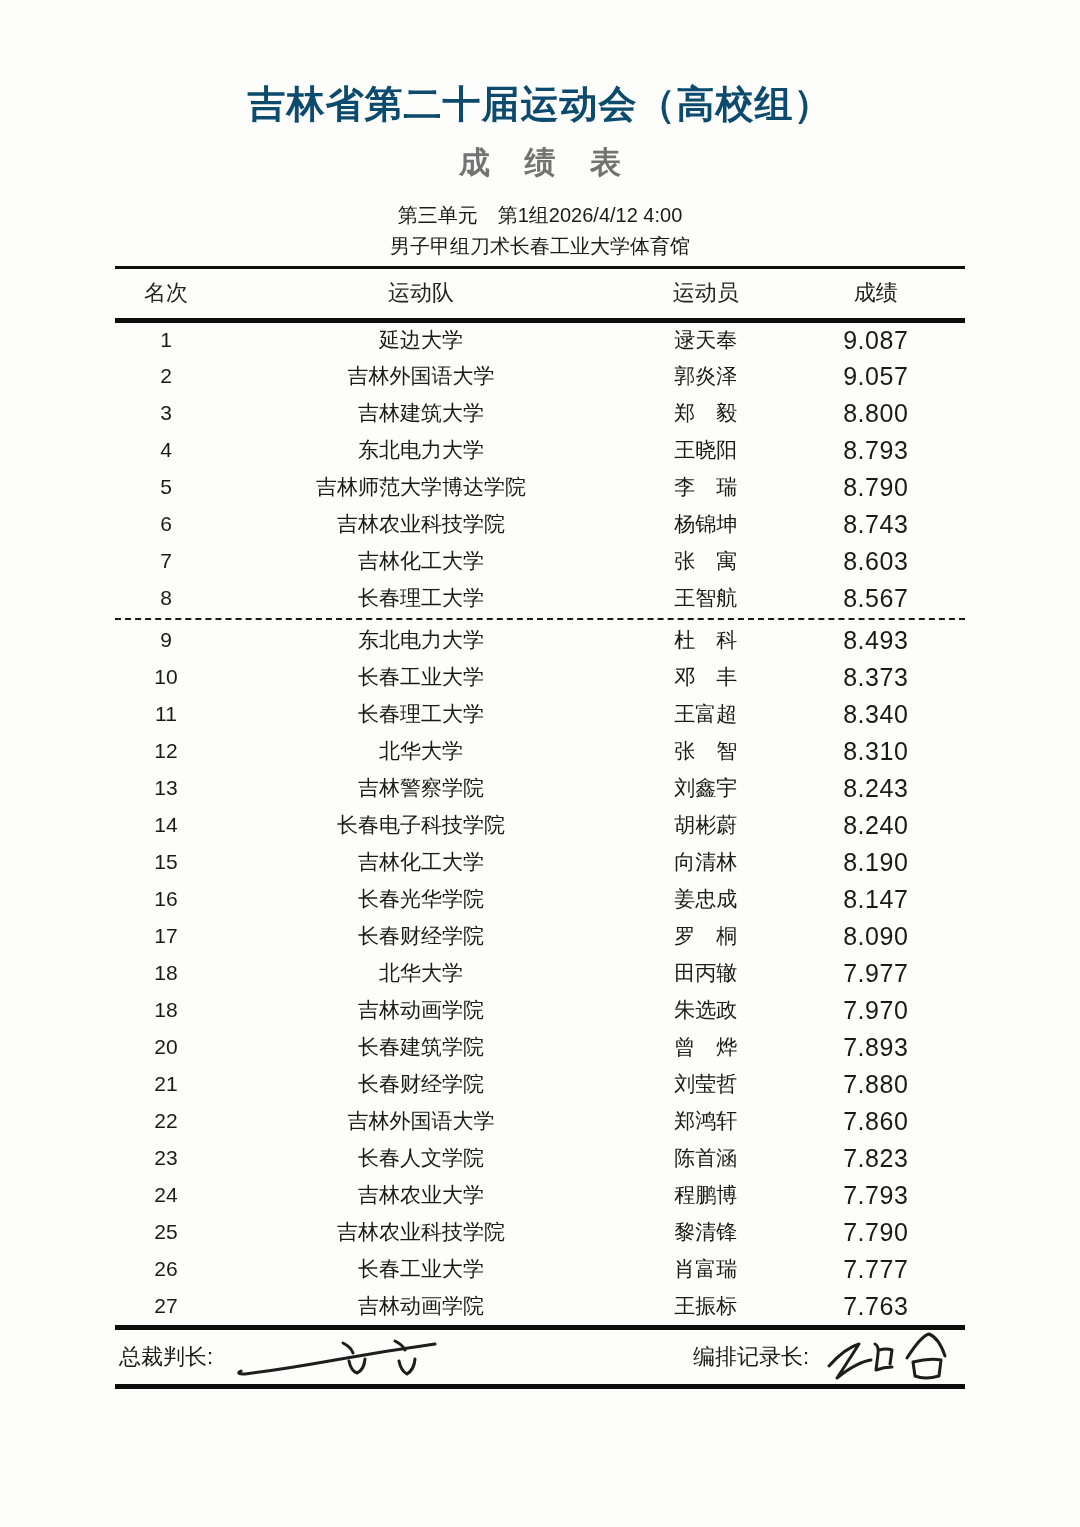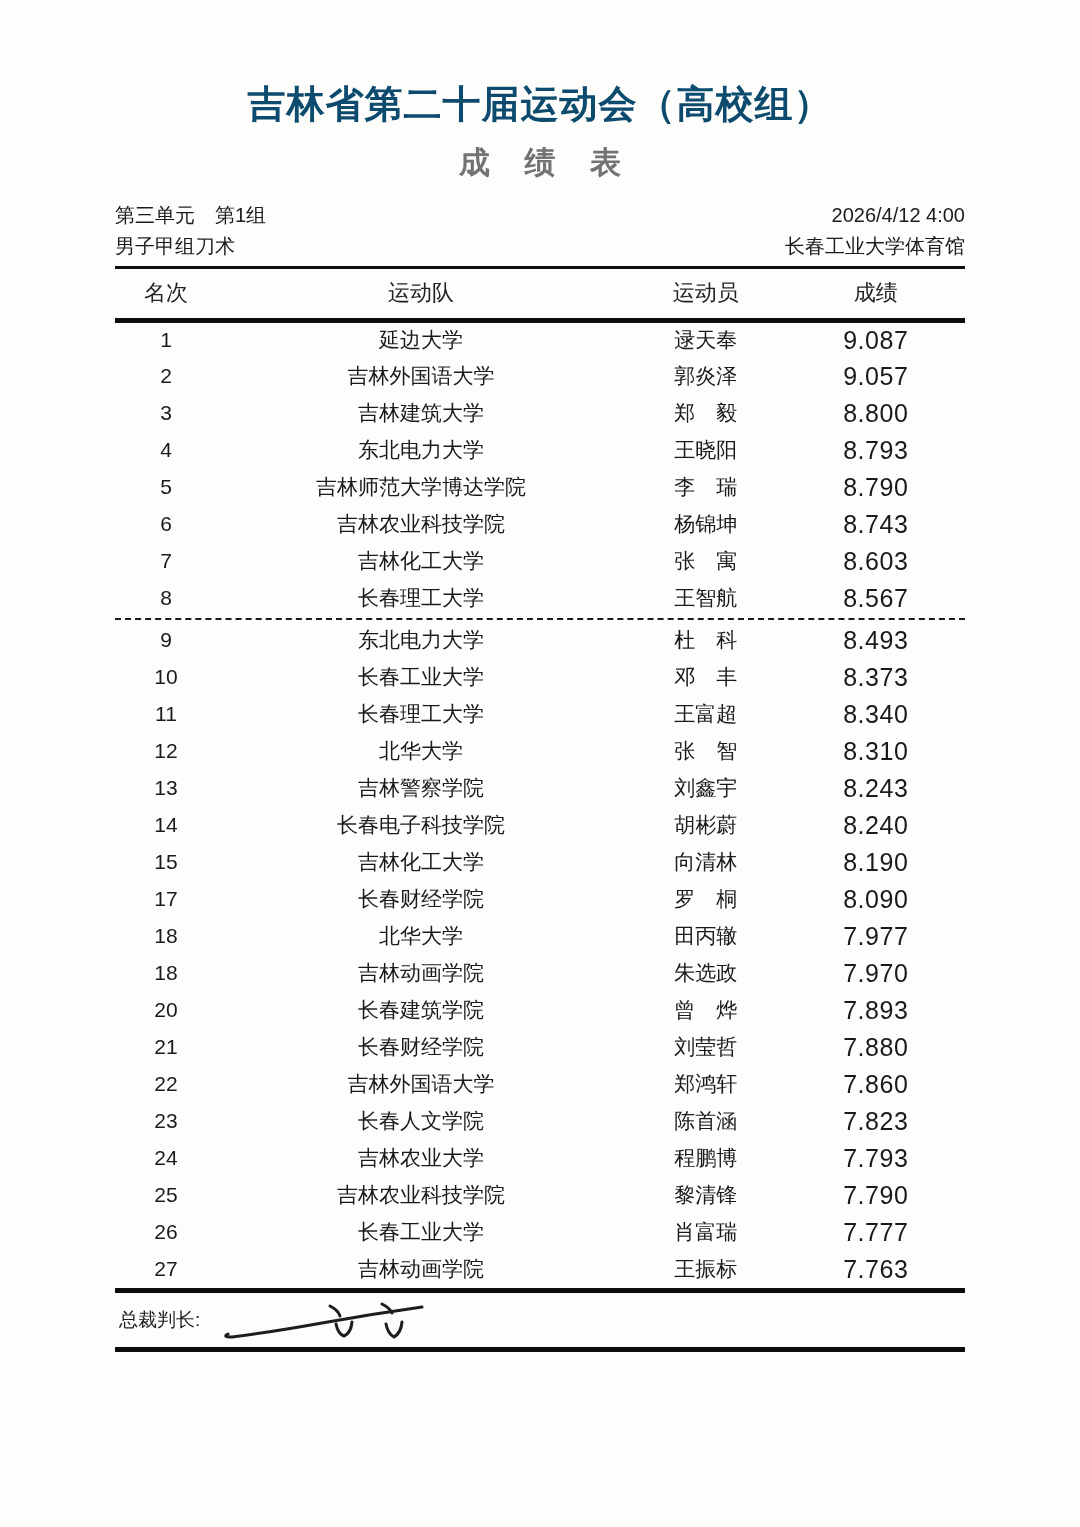--- a/index.html
+++ b/index.html
@@ -15,21 +15,21 @@
   }
   .content { width:850px; margin:0 auto 0 115px; }
 
   
   .titles { padding-top:76px; text-align:center; }
   .title-line { font-size:38px; font-weight:bold; line-height:57px; letter-spacing:1px; color:#0c4a6e; }
   .subtitle { margin-top:9px; font-size:31px; font-weight:600; letter-spacing:13px; color:#737373; text-indent:13px; }
 
   
   .info { margin-top:16px; }
-  .info-row { display:flex; justify-content:space-between; align-items:baseline; font-size:20px; line-height:31px; color:#1b1b1b; }
+  .info-row { display:flex; justify-content:center; align-items:baseline; font-size:20px; line-height:31px; color:#1b1b1b; }
   .rule-medium { border-top:3px solid #101010; margin-top:4px; }
 
   
   table { width:850px; border-collapse:collapse; table-layout:fixed; }
   col.c-rank   { width:12%; }
   col.c-team   { width:48%; }
   col.c-ath    { width:19%; }
   col.c-score  { width:21%; }
   thead th {
     font-size:22px; font-weight:normal; color:#222;
@@ -44,21 +44,21 @@
     white-space:pre;
   }
   td.score { font-size:25px; letter-spacing:0.5px; }
   tr.cutoff-row td { height:5px; padding:0; }
   tr.cutoff-row .dashed { border-top:2px dashed #1a1a1a; height:0; }
 
   
   .rule-thick { border-top:5px solid #0d0d0d; }
   .footer-row {
     display:flex; justify-content:space-between; align-items:center;
-    height:54px; font-size:19px; color:#1b1b1b;
+    height:54px; font-size:22px; color:#1b1b1b;
     padding:0 4px;
   }
   .sig-group { display:flex; align-items:center; gap:14px; }
   .sig-group.right { margin-right:6px; }
   .sig svg { display:block; }
 </style>
 </head>
 <body>
 
 <div class="sheet">
@@ -186,20 +186,26 @@
             <td class="athlete">胡彬蔚</td>
             <td class="score">8.240</td>
           </tr>
           <tr>
             <td class="rank">15</td>
             <td class="team">吉林化工大学</td>
             <td class="athlete">向清林</td>
             <td class="score">8.190</td>
           </tr>
           <tr>
+            <td class="rank">16</td>
+            <td class="team">长春光华学院</td>
+            <td class="athlete">姜忠成</td>
+            <td class="score">8.147</td>
+          </tr>
+          <tr>
             <td class="rank">17</td>
             <td class="team">长春财经学院</td>
             <td class="athlete">罗　桐</td>
             <td class="score">8.090</td>
           </tr>
           <tr>
             <td class="rank">18</td>
             <td class="team">北华大学</td>
             <td class="athlete">田丙辙</td>
             <td class="score">7.977</td>
@@ -271,18 +277,32 @@
             <g fill="none" stroke="#1d1d1d" stroke-width="3" stroke-linecap="round">
               <path d="M14,40 q-6,3 4,3 q40,-5 90,-14 q50,-9 100,-16"></path>
               <path d="M116,12 q8,4 10,10"></path>
               <path d="M122,30 q2,10 8,12 q7,-3 8,-14"></path>
               <path d="M168,10 q8,4 10,9"></path>
               <path d="M172,30 q2,10 8,13 q7,-4 8,-15"></path>
             </g>
           </svg>
         </span>
       </div>
+      <div class="sig-group right">
+        <span>编排记录长:</span>
+        <span class="sig">
+          <svg width="132" height="58" viewBox="0 0 132 58">
+            <g fill="none" stroke="#1d1d1d" stroke-width="3" stroke-linecap="round" stroke-linejoin="round">
+              <path d="M6,38 q16,-18 30,-22 q-14,22 -22,34 q20,-16 34,-18"></path>
+              <path d="M52,16 q4,2 3,10 l-2,16 q8,-3 16,-3"></path>
+              <path d="M56,22 q8,-2 13,0 l-2,14"></path>
+              <path d="M84,30 q14,-22 22,-24 q10,4 16,22"></path>
+              <path d="M90,34 q16,-4 28,-2 l-2,16 q-14,4 -24,0 z"></path>
+            </g>
+          </svg>
+        </span>
+      </div>
     </div>
 
     <div class="rule-thick"></div>
 
   </div>
 </div>
 
 </body></html>

